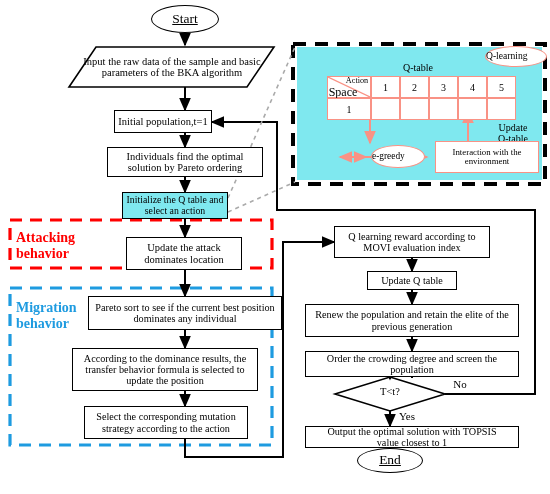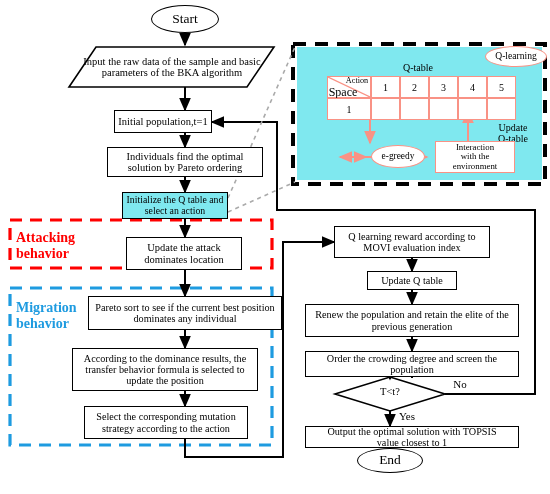--- a/index.html
+++ b/index.html
@@ -22,40 +22,41 @@
   }
   .rect{
     border:1.4px solid #000;
     background:#ffffff;
   }
   .rect.cyan{background:#7FE8EF;border:1.4px solid #000;}
   .term{
     border:1.6px solid #000;
     background:#ffffff;
     border-radius:50%/50%;
+    text-decoration:underline;
   }
   .plabel{
     background:transparent;border:none;
   }
   .grouplabel{
     font-weight:bold;
     font-family:"Liberation Serif", serif;
     display:block;
     text-align:left;
     line-height:1.12;
   }
   .attack-label{color:#FF0000;}
   .migrate-label{color:#1E9BE0;}
   
   .qbox{
     position:absolute;
     box-sizing:border-box;
     border:1.4px solid #F99285;
     background:#ffffff;
-    display:flex;align-items:center;justify-content:center;
+    display:flex;align-items:center;
     text-align:center;color:#000;line-height:1.08;
     z-index:4;
   }
   .qellipse{
     border-radius:50%/50%;
   }
   .qtext{
     position:absolute;z-index:4;color:#000;text-align:center;
     line-height:1.1;
   }
@@ -266,17 +267,17 @@
   <div class="qtext" style="left:481px;top:122px;width:64px;font-size:10px;">
     <span>Update</span><br>
     <span>Q-table</span>
   </div>
 
 
   <div class="qbox qellipse" style="left:371px;top:145px;width:54px;height:23px;font-size:9.4px;">
     <span>e-greedy</span>
   </div>
 
-  <div class="qbox" style="left:435px;top:141px;width:80px;height:32px;font-size:8.8px;padding:0 14px;">
+  <div class="qbox" style="left:435px;top:141px;width:104px;height:32px;font-size:8.8px;padding:0 14px;">
     <span>Interaction with the environment</span>
   </div>
 
 </div>
 
 </body></html>

